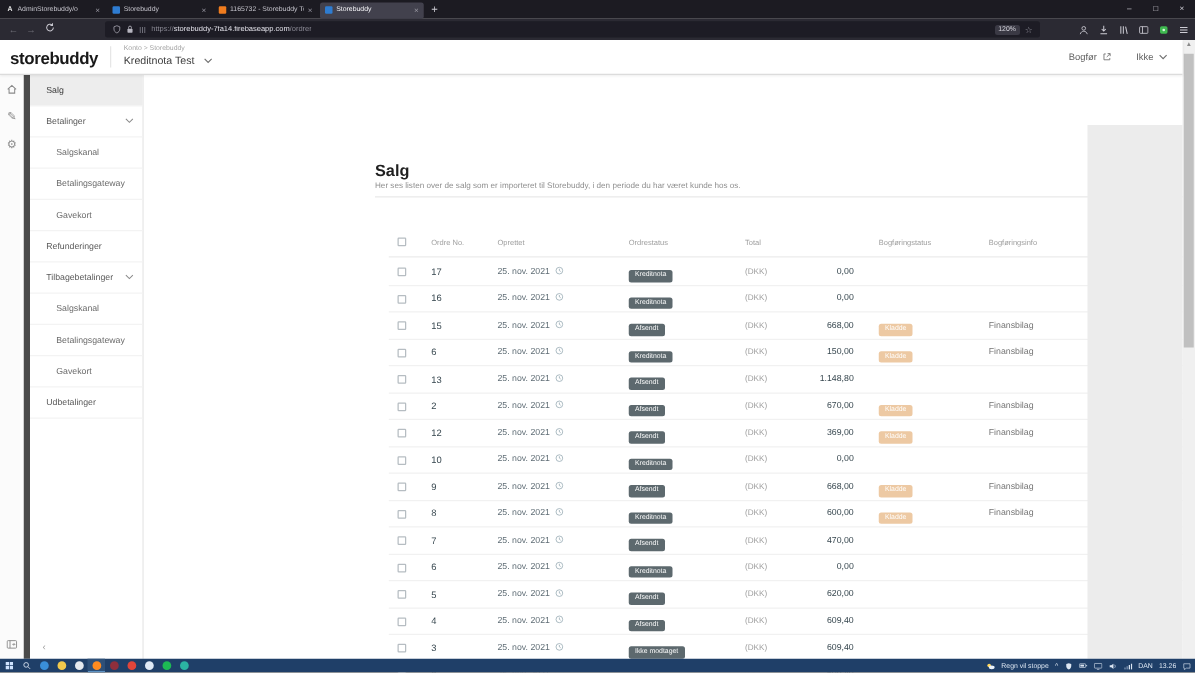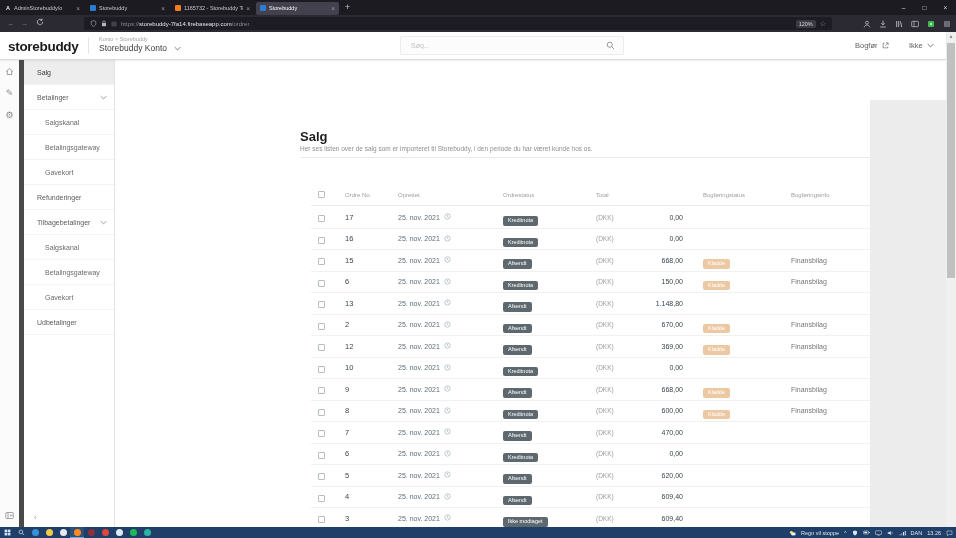--- a/index.html
+++ b/index.html
@@ -182,30 +182,23 @@
           <path d="M1.5 3h9M1.5 6h9M1.5 9h9" stroke="#cfced6" stroke-width="1.2"></path>
         </svg>
     </div>
   </div>
 
   <div class="appheader">
     <div class="logo">storebuddy</div>
     <div class="hdiv"></div>
     <div class="crumb">Konto &gt; Storebuddy</div>
     <div class="account">
-      <span>Storebuddy Konto</span>
+      <span>Kreditnota Test</span>
       <svg width="7" height="5" viewBox="0 0 10 6">
           <path d="M1 1l4 4 4-4" fill="none" stroke="#6f6f6f" stroke-width="1.3"></path>
-        </svg>
-    </div>
-    <div class="search">
-      <input type="text" placeholder="Søg..." style="">
-      <svg width="9" height="9" viewBox="0 0 12 12">
-          <circle cx="5" cy="5" r="3.4" fill="none" stroke="#8f8f8f" stroke-width="1.2"></circle>
-          <path d="M7.6 7.6 10.8 10.8" stroke="#8f8f8f" stroke-width="1.2"></path>
         </svg>
     </div>
     <div class="hdr-link" style="left:855px">
       <span>Bogfør</span>
       <svg width="7" height="7" viewBox="0 0 12 12">
           <path d="M4.5 2H2v8h8V7.5" fill="none" stroke="#6f6f6f" stroke-width="1.2"></path>
           <path d="M7 1.5h3.5V5M10.5 1.5 5.8 6.2" fill="none" stroke="#6f6f6f" stroke-width="1.2"></path>
         </svg>
     </div>
     <div class="hdr-link" style="left:909px">

